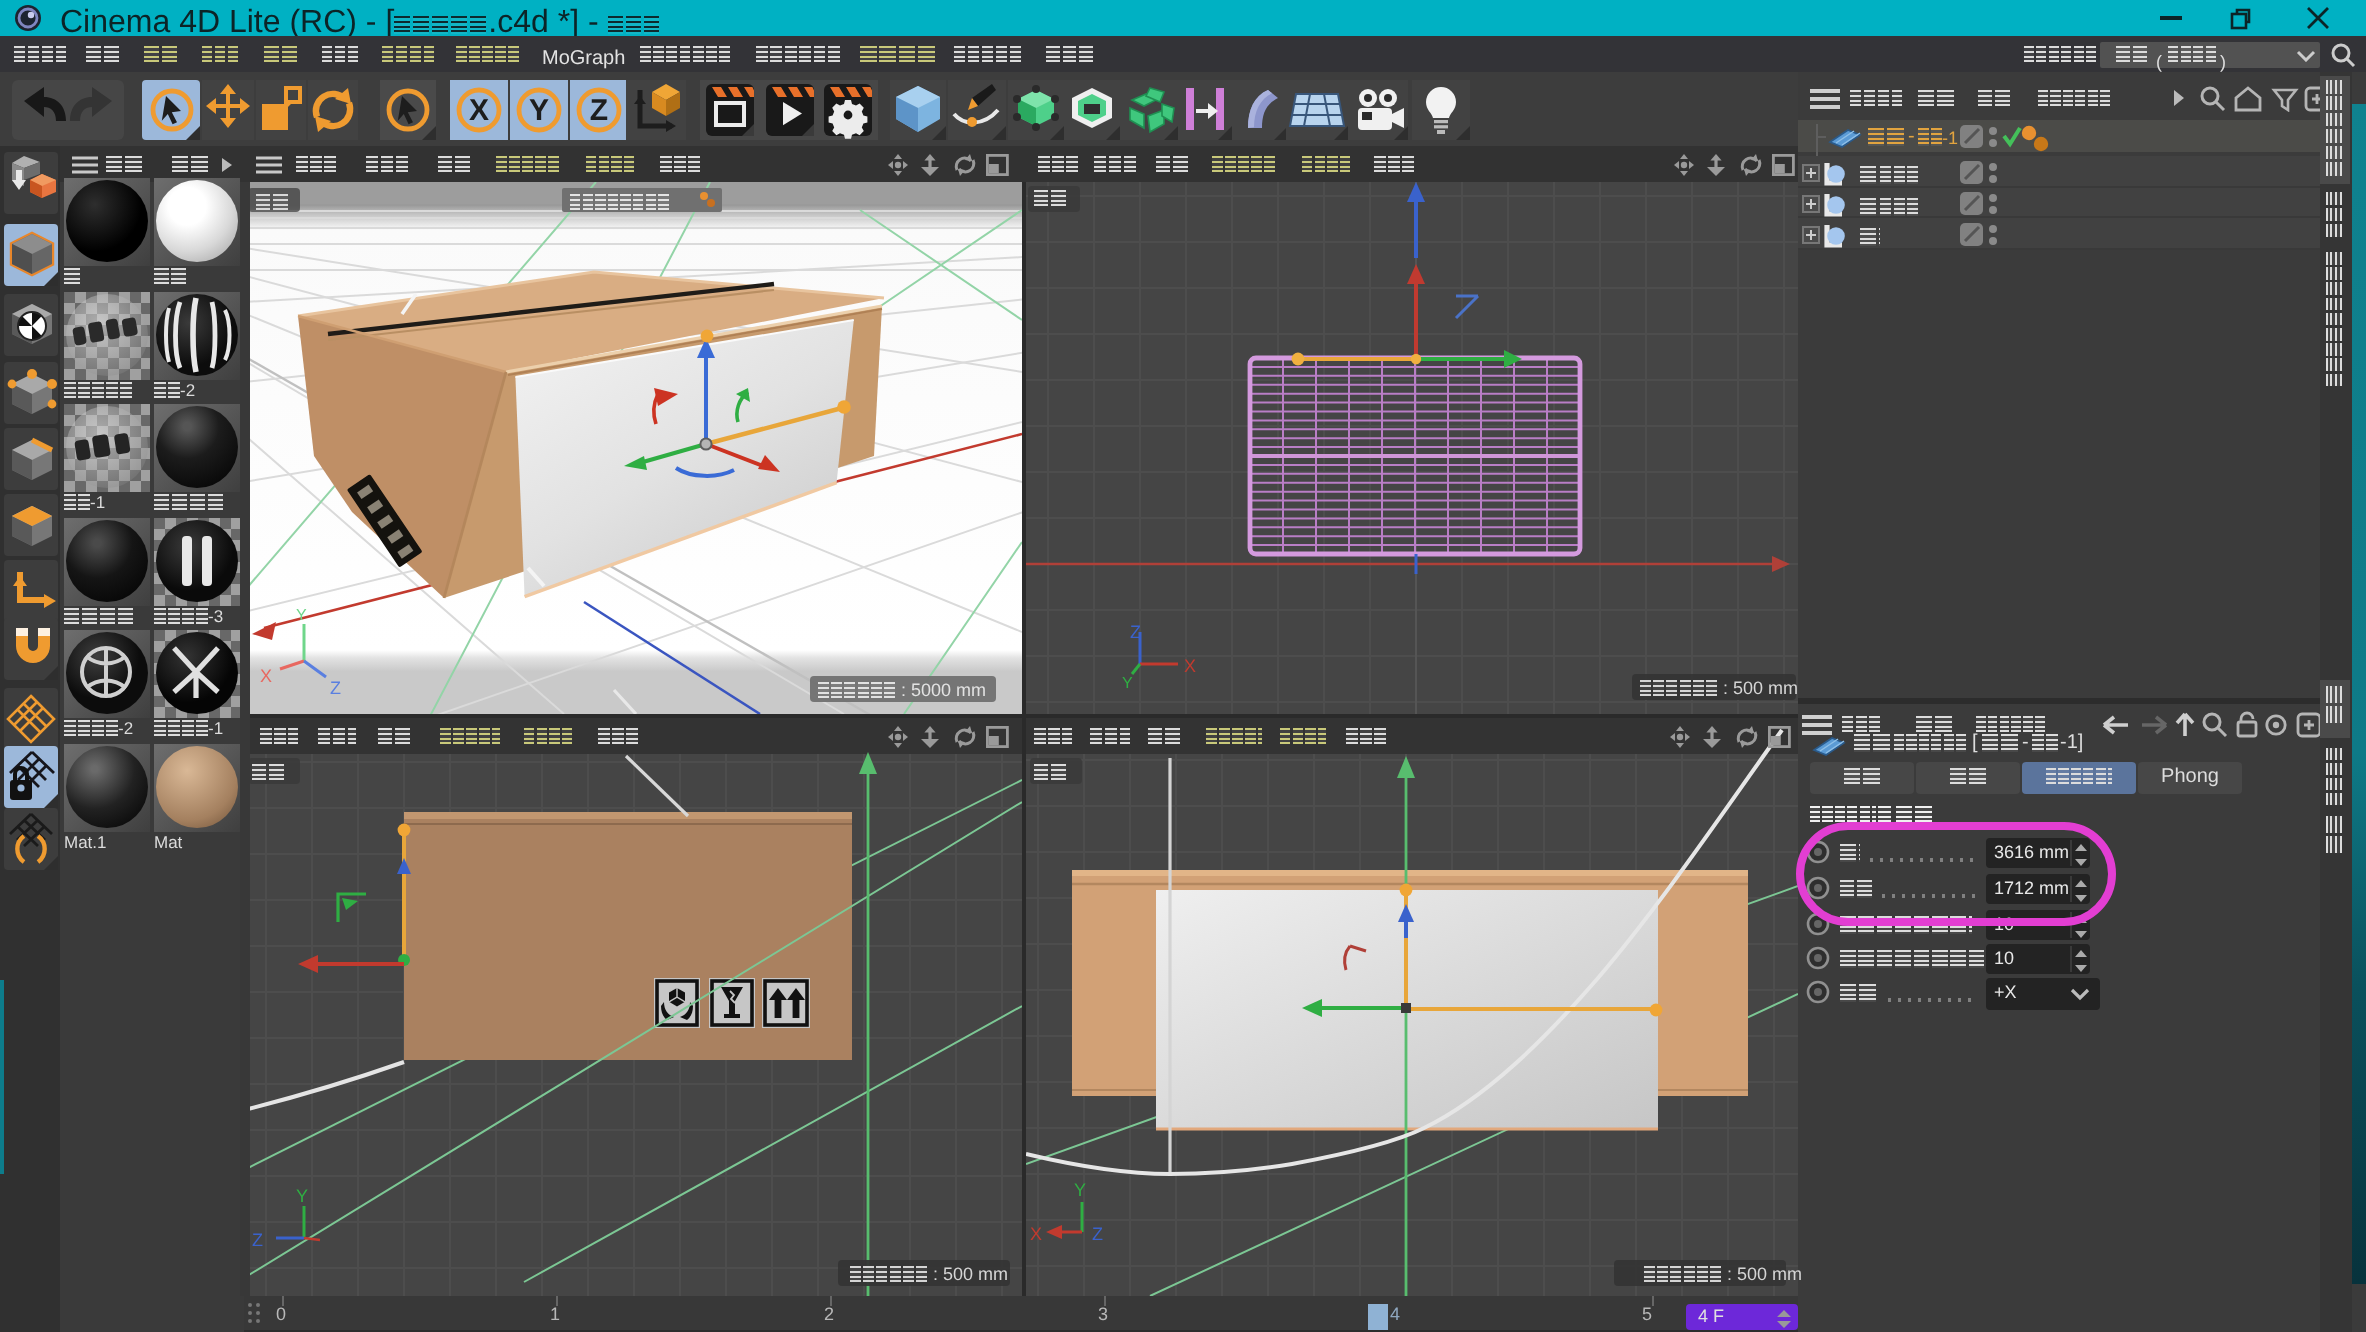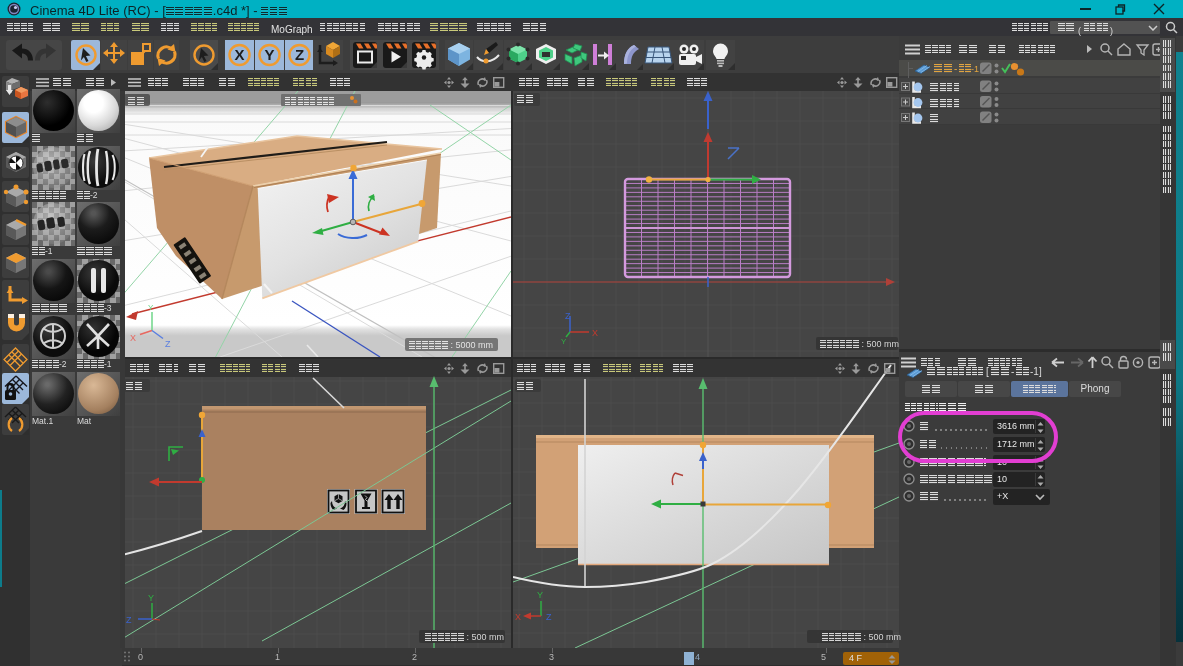--- a/index.html
+++ b/index.html
@@ -2,21 +2,21 @@
 <html><head><meta charset="utf-8"><style>
 *{margin:0;padding:0;box-sizing:border-box}
 i,em{font-style:normal}
 body{font-family:"Liberation Sans",sans-serif;background:#2b2b2b}
 #w{position:relative;width:1183px;height:666px;overflow:hidden;background:#3c3c3c}
 .abs{position:absolute}
 .j{display:inline-block;vertical-align:-1px;--c:#dcdcdc;--p:7px;--w:5.7px;height:var(--h,8px);
  background:repeating-linear-gradient(180deg,var(--c) 0 1px,rgba(255,255,255,0.07) 1px 2.4px);
  -webkit-mask:repeating-linear-gradient(90deg,#000 0 var(--w),transparent var(--w) var(--p));}
 .y{--c:#c9c97a}.k{--c:#0d2a2e}.o{--c:#e2a43f}
-.title{left:0;top:0;width:1183px;height:32px;background:#00b1c3;border-bottom:1px solid #0096a6;color:#0c2427;font-size:13px}
+.title{left:0;top:0;width:1183px;height:32px;background:#00b1c3;border-bottom:1px solid #0096a6;color:#0c2427;font-size:16px}
 .menu{left:0;top:18px;width:1183px;height:18px;background:#333337;line-height:18px}
 .mi{position:absolute;top:5px}
 .tbar{left:0;top:36px;width:1183px;height:37px;background:#3d3d3d}
 .h2{left:0;top:73px;width:1183px;height:18px;background:#323232}
 .leftbar{left:0;top:73px;width:30px;height:593px;background:#303030}
 .pal{left:30px;top:91px;width:92px;height:575px;background:#3a3a3a}
 .vp{background:#454545}
 .rp{left:899px;top:36px;width:284px;height:630px;background:#3b3b3b}
 .field{position:absolute;background:#232323;border-radius:2px;color:#e8e8e8;font-size:9px;line-height:14px;padding-left:4px}
 .spin{position:absolute;right:1px;top:1px;bottom:1px;width:9px;border-left:1px solid #3a3a3a;color:#aaa}
@@ -860,21 +860,21 @@
  <span class="abs" style="left:427px;top:4px">3</span>
  <span class="abs" style="left:573px;top:4px;color:#8fa8c0">4</span>
  <span class="abs" style="left:699px;top:4px">5</span>
  <i class="abs" style="left:19px;top:0;width:1px;height:5px;background:#666"></i>
  <i class="abs" style="left:156px;top:0;width:1px;height:5px;background:#666"></i>
  <i class="abs" style="left:293px;top:0;width:1px;height:5px;background:#666"></i>
  <i class="abs" style="left:430px;top:0;width:1px;height:5px;background:#666"></i>
  <i class="abs" style="left:704px;top:0;width:1px;height:5px;background:#666"></i>
  <i class="abs" style="left:562px;top:4px;width:10px;height:13px;background:#8fb2d4"></i>
  <i class="abs" style="left:0;top:16.5px;width:777px;height:1.5px;background:#2d2d2d"></i>
- <span class="abs" style="left:721px;top:4px;width:56px;height:13px;background:#a16207;border-radius:2px;color:#e0e0e0;padding-left:6px;line-height:13px">4 F
+ <span class="abs" style="left:721px;top:4px;width:56px;height:13px;background:#6d28d9;border-radius:2px;color:#e0e0e0;padding-left:6px;line-height:13px">4 F
   <svg class="abs" style="right:3px;top:2.5px" width="8" height="9">
           <path d="M4 0l3.5 3.5h-7zM4 9L0.5 5.5h7z" fill="#999"></path>
         </svg></span>
 </div>
 
 <div class="abs rp" id="rpanel">
 
  <svg class="abs" style="left:6px;top:8px" width="15" height="11">
         <path d="M0 1.5h15M0 5.5h15M0 9.5h15" stroke="#d0d0d0" stroke-width="2"></path>
       </svg>

